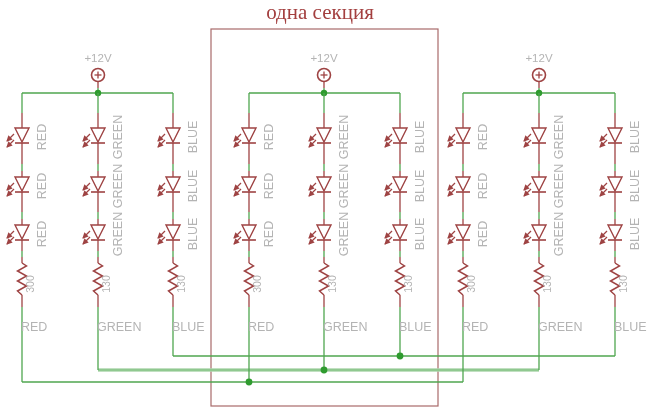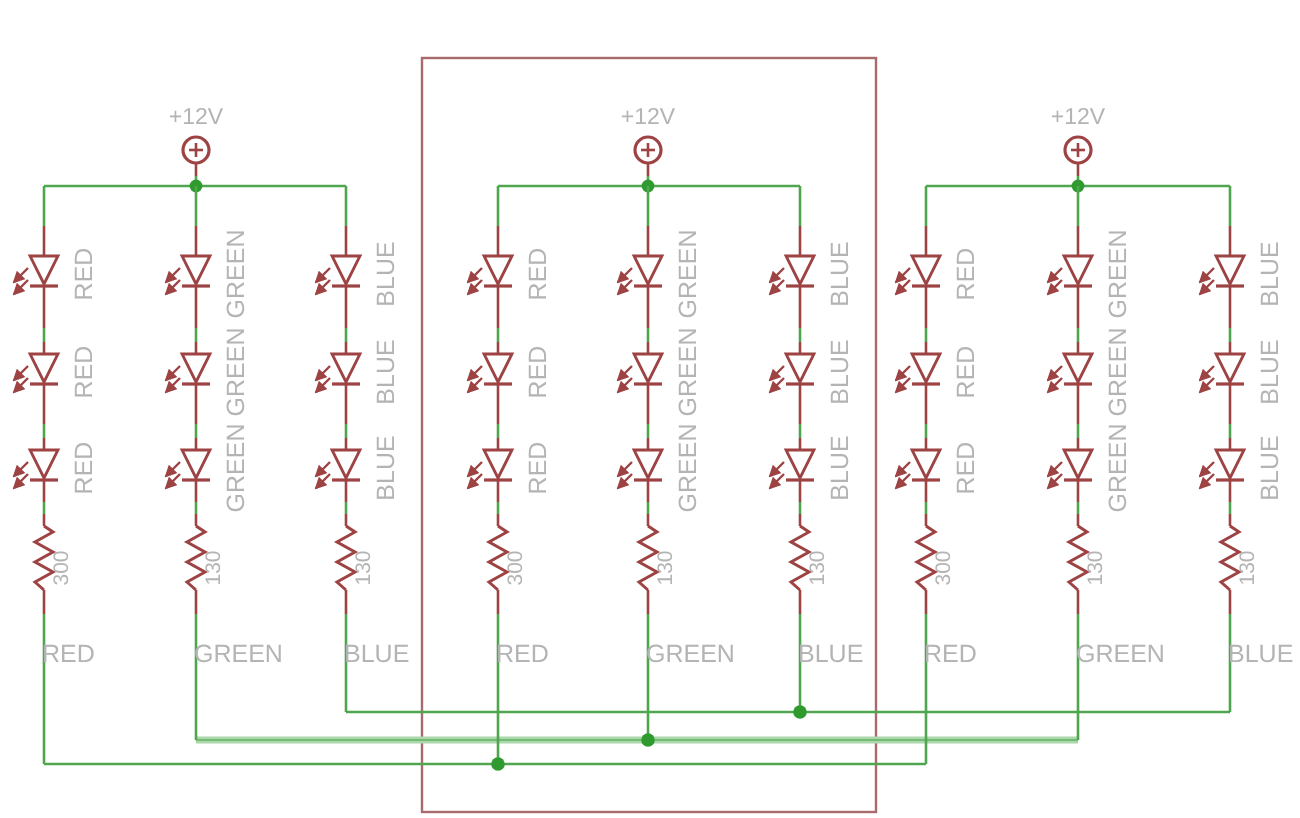--- a/index.html
+++ b/index.html
@@ -403,13 +403,14 @@
           </g>
           <path d="M615,263 L619.5,266 L610.5,271 L619.5,276 L610.5,281 L619.5,286 L610.5,291 L615,295" fill="none" stroke="#9e4343" stroke-width="1.5"></path>
           <text x="627" y="284" font-size="10.5" fill="#b4b4b4" text-anchor="middle" transform="rotate(-90 627 284)">130</text>
           <text x="614" y="331" font-size="12.5" fill="#b4b4b4" text-anchor="start">BLUE</text>
         </g>
       </g>
       <circle cx="400" cy="356" r="3.4" fill="#2f9b2f"></circle>
       <circle cx="324" cy="370" r="3.4" fill="#2f9b2f"></circle>
       <circle cx="249" cy="382" r="3.4" fill="#2f9b2f"></circle>
     </svg>
+  <div id="schematic-title" style="color: rgb(163, 63, 63);">одна секция</div>
 </div>
 
 </body></html>

